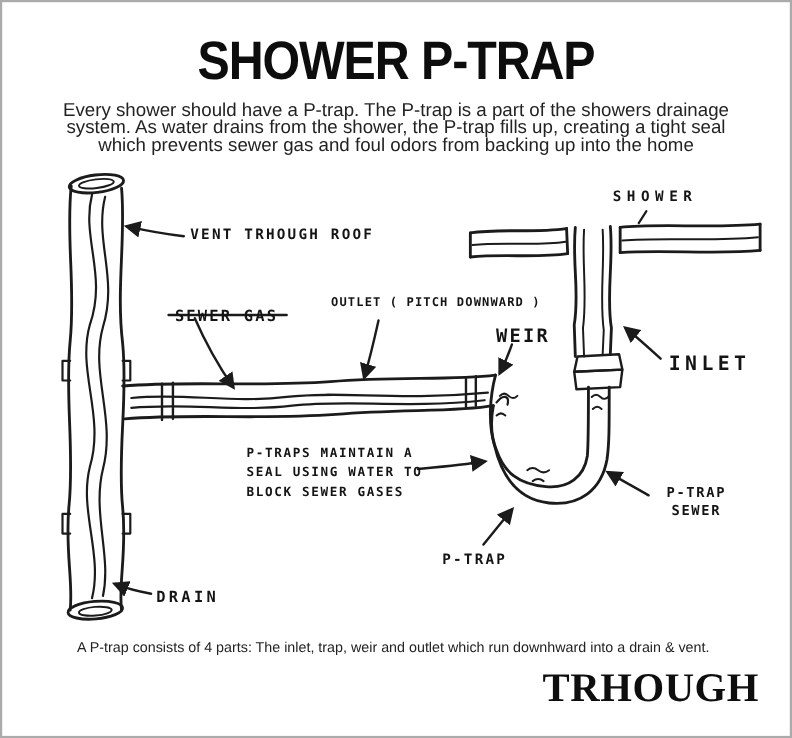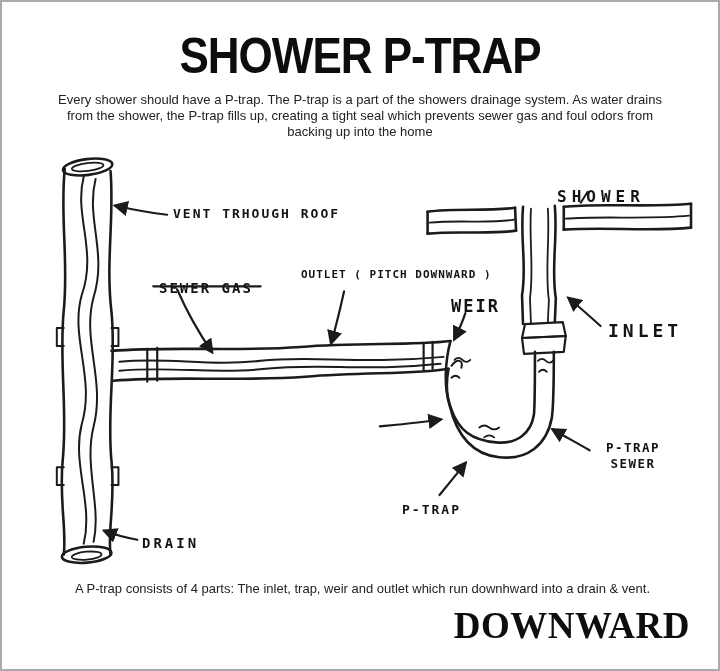--- a/index.html
+++ b/index.html
@@ -2,34 +2,34 @@
 <html><head>
 <meta charset="utf-8">
 <style>
   html,body{margin:0;padding:0;background:#ffffff;}
   .page{position:relative;width:720px;height:671px;background:#ffffff;border:2px solid #ababab;
         box-sizing:border-box;font-family:"Liberation Sans",sans-serif;color:#1b1b1b;overflow:hidden;}
   .diagram-svg{position:absolute;left:0;top:0;width:716px;height:667px;}
   .title{position:absolute;left:0;top:26px;width:100%;text-align:center;font-size:44px;font-weight:bold;
          letter-spacing:-1px;transform:scaleY(1.12);transform-origin:50% 0;color:#0d0d0d;}
   .intro{position:absolute;left:50%;top:90px;transform:translateX(-50%);width:628px;text-align:center;
-         font-size:13px;line-height:16px;color:#222;}
+         font-size:17px;line-height:16px;color:#222;}
   .hand{position:absolute;font-family:"DejaVu Sans Mono",monospace;font-weight:bold;white-space:nowrap;color:#141414;}
   .hand span{display:block;}
   .lbl-vent{left:171px;top:204px;font-size:13px;letter-spacing:2px;}
   .lbl-sewer{left:157px;top:278px;font-size:14px;letter-spacing:2px;}
   .lbl-outlet{left:299px;top:266px;font-size:11px;letter-spacing:1px;}
   .lbl-weir{left:449px;top:294px;font-size:17px;letter-spacing:2px;}
-  .lbl-shower{left:555px;top:185px;font-size:16px;letter-spacing:5px;}
+  .lbl-shower{left:555px;top:170px;font-size:13px;letter-spacing:5px;}
   .lbl-inlet{left:606px;top:318px;font-size:18px;letter-spacing:4px;}
   .lbl-sealnote{left:222px;top:400px;font-size:11.5px;letter-spacing:1.5px;line-height:18px;}
   .lbl-ptrap{left:400px;top:500px;font-size:13px;letter-spacing:2px;}
   .lbl-ptrapseal{left:594px;top:438px;font-size:12.5px;letter-spacing:1.5px;line-height:16px;width:74px;text-align:center;}
   .lbl-drain{left:140px;top:533px;font-size:14px;letter-spacing:3px;text-align:right;}
-  .footer-note{position:absolute;left:50%;top:579px;transform:translateX(-50%);width:580px;text-align:right;
+  .footer-note{position:absolute;left:50%;top:579px;transform:translateX(-50%);width:580px;text-align:left;
                font-size:13px;line-height:16px;color:#222;}
   .brand{position:absolute;right:28px;top:602px;font-family:"Liberation Serif",serif;font-weight:bold;
          font-size:37px;letter-spacing:0.5px;color:#0e0e0e;}
 </style>
 </head>
 <body>
 
 <div class="page">
 
   <svg class="diagram-svg" viewBox="0 0 720 671" fill="none" stroke="#1b1b1b" stroke-width="2.6" stroke-linecap="round" stroke-linejoin="round">
@@ -123,22 +123,27 @@
 
   <div class="title">SHOWER P-TRAP</div>
   <div class="intro">Every shower should have a P-trap. The P-trap is a part of the showers drainage system. As water drains from the shower, the P-trap fills up, creating a tight seal which prevents sewer gas and foul odors from backing up into the home</div>
 
   <div class="hand lbl-vent">VENT TRHOUGH ROOF</div>
   <div class="hand lbl-sewer">SEWER GAS</div>
   <div class="hand lbl-outlet">OUTLET ( PITCH DOWNWARD )</div>
   <div class="hand lbl-weir">WEIR</div>
   <div class="hand lbl-shower">SHOWER</div>
   <div class="hand lbl-inlet">INLET</div>
+  <div class="hand lbl-sealnote">
+    <span>P-TRAPS MAINTAIN A</span>
+    <span>SEAL USING WATER TO</span>
+    <span>BLOCK SEWER GASES</span>
+  </div>
   <div class="hand lbl-ptrap">P-TRAP</div>
   <div class="hand lbl-ptrapseal">
     <span>P-TRAP</span>
     <span>SEWER</span>
   </div>
   <div class="hand lbl-drain">DRAIN</div>
 
   <div class="footer-note">A P-trap consists of 4 parts: The inlet, trap, weir and outlet which run downhward into a drain &amp; vent.</div>
-  <div class="brand">DOWNWARD</div>
+  <div class="brand">TRHOUGH</div>
 </div>
 
 </body></html>

